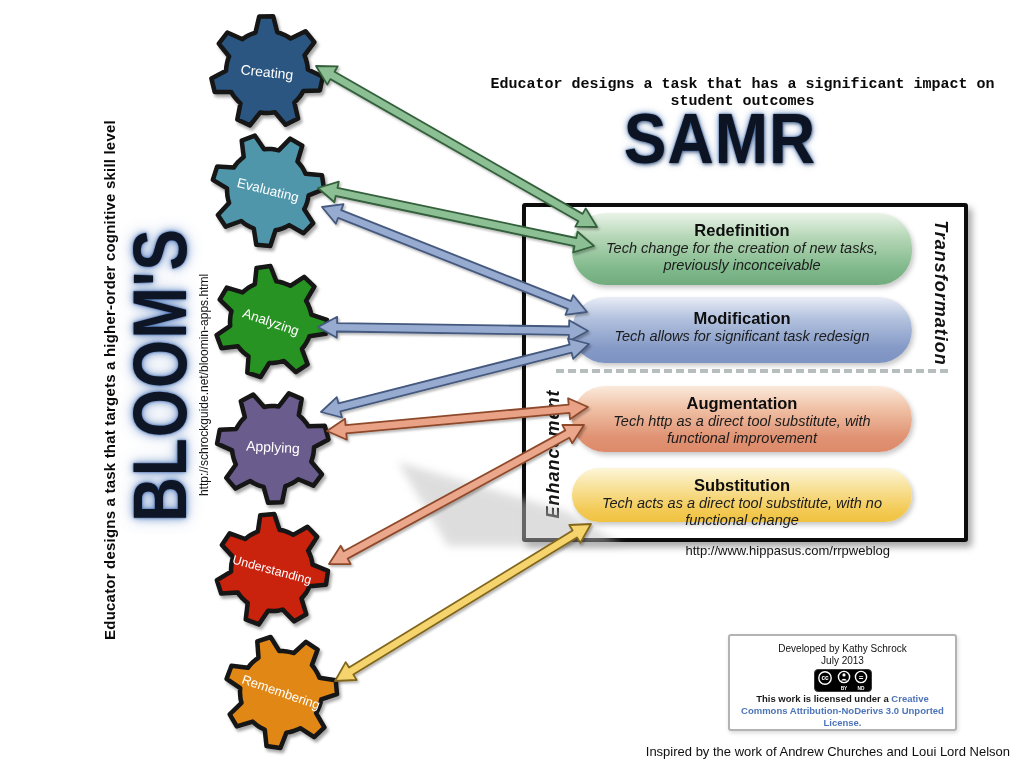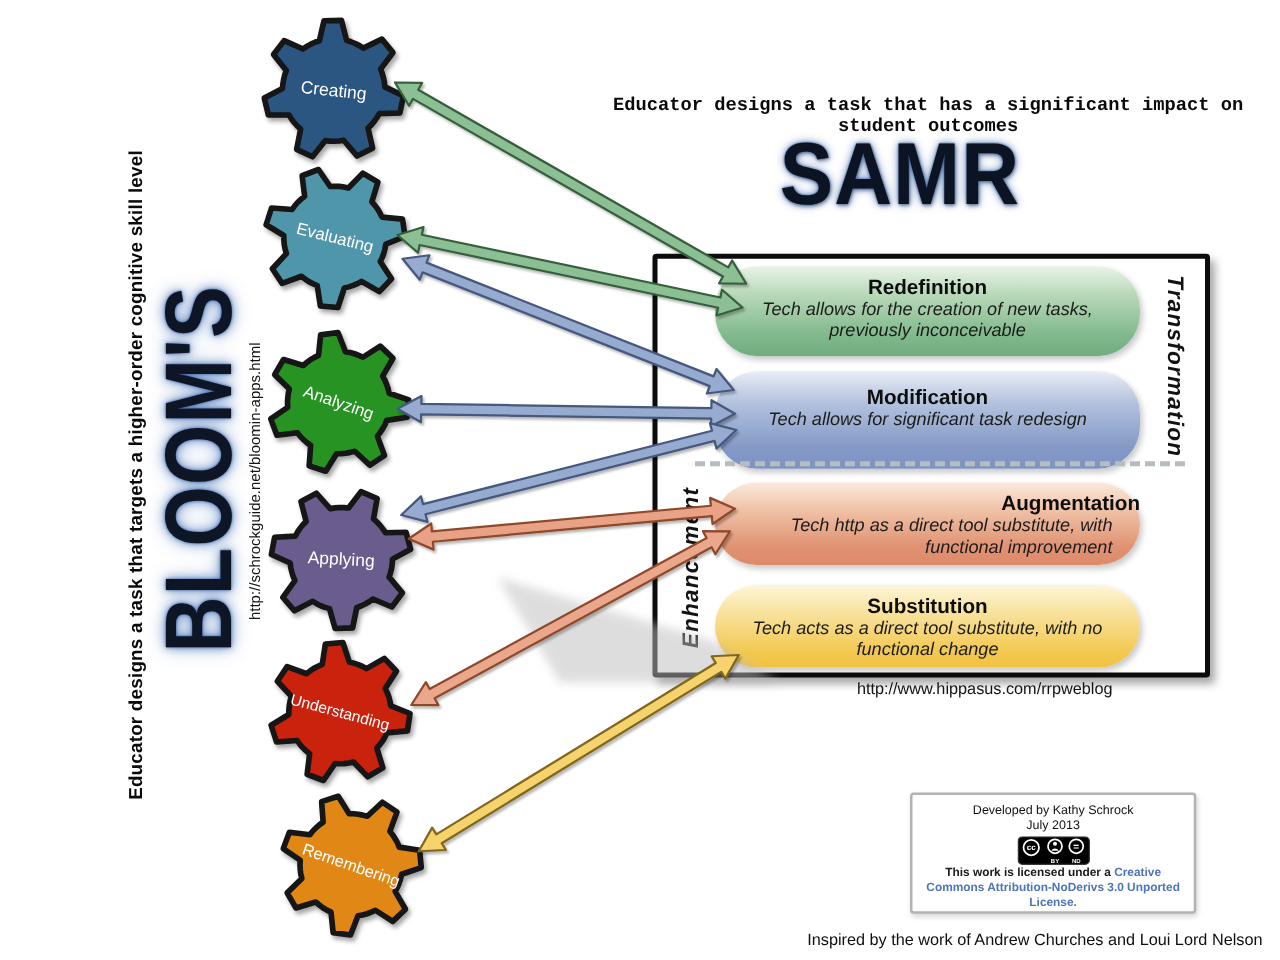--- a/index.html
+++ b/index.html
@@ -20,23 +20,23 @@
     text-shadow:0 0 2px #2c508c,0 0 7px rgba(54,100,170,.75),1px 2px 3px rgba(0,0,0,.35);}
   
   .samr-box{position:absolute;left:522px;top:203px;width:446px;height:339px;background:#fff;
     border:4px solid #0c0c0c;border-radius:3px;box-sizing:border-box;z-index:2;
     box-shadow:4px 5px 7px rgba(0,0,0,.35);}
   .pill{position:absolute;left:46px;width:340px;border-radius:34px;text-align:center;
     box-shadow:2px 3px 5px rgba(0,0,0,.22);box-sizing:border-box;padding-top:8px;}
   .pill-title{font-size:16.5px;font-weight:bold;color:#0e0e0e;line-height:1.15;}
   .pill-desc{font-size:14.5px;font-style:italic;color:#1c1c1c;line-height:1.2;padding:0 22px;}
   .pill-redefinition{top:6px;height:72px;}
-  .pill-modification{top:90px;height:78px;padding-top:12px;}
+  .pill-modification{top:90px;height:66px;padding-top:12px;}
   .pill-augmentation{top:179px;height:66px;}
-  .pill-substitution{top:261px;height:66px;}
+  .pill-substitution{top:261px;height:54px;}
   .dash-divider{position:absolute;left:30px;top:162px;width:392px;border-top:4px dashed #b6bdbd;}
   .vt-frame{position:absolute;white-space:nowrap;font-size:18px;font-weight:bold;font-style:italic;
     color:#121212;letter-spacing:1px;}
   .transformation{left:414px;top:86px;transform:translate(-50%,-50%) rotate(90deg);}
   .enhancement{left:27px;top:247px;transform:translate(-50%,-50%) rotate(-90deg);}
   .hippasus-url{position:absolute;left:640px;top:543px;width:250px;text-align:right;
     font-size:13px;color:#151515;}
   
   .credit-box{position:absolute;left:728px;top:634px;width:229px;height:97px;background:#fff;
     border:2px solid #b3b3b3;border-radius:3px;box-sizing:border-box;text-align:center;
@@ -57,28 +57,28 @@
   <div class="vt left-caption" style="left:109px;top:380px;">Educator designs a task that targets a higher-order cognitive skill level</div>
   <div class="vt blooms-title" style="left:160px;top:375px;">BLOOM'S</div>
   <div class="vt left-url" style="left:204px;top:385px;">http://schrockguide.net/bloomin-apps.html</div>
 
   <div class="top-caption">Educator designs a task that has a significant impact on student outcomes</div>
   <div class="samr-title">SAMR</div>
 
   <div class="samr-box">
     <div class="pill pill-redefinition" style="background: linear-gradient(rgb(234, 243, 232) 0%, rgb(183, 216, 184) 32%, rgb(127, 184, 138) 78%, rgb(114, 172, 126) 100%);">
       <div class="pill-title">Redefinition</div>
-      <div class="pill-desc">Tech allows for the creation of new tasks, previously inconceivable</div>
+      <div class="pill-desc">Tech change for the creation of new tasks, previously inconceivable</div>
     </div>
     <div class="pill pill-modification" style="background: linear-gradient(rgb(233, 237, 246) 0%, rgb(179, 194, 222) 32%, rgb(132, 153, 198) 78%, rgb(125, 147, 194) 100%);">
       <div class="pill-title">Modification</div>
       <div class="pill-desc">Tech allows for significant task redesign</div>
     </div>
     <div class="dash-divider"></div>
-    <div class="pill pill-augmentation" style="background: linear-gradient(rgb(251, 234, 221) 0%, rgb(240, 195, 168) 32%, rgb(224, 146, 115) 78%, rgb(221, 138, 105) 100%); text-align: right;">
+    <div class="pill pill-augmentation" style="background: linear-gradient(rgb(251, 234, 221) 0%, rgb(240, 195, 168) 32%, rgb(224, 146, 115) 78%, rgb(221, 138, 105) 100%);">
       <div class="pill-title">Augmentation</div>
       <div class="pill-desc">Tech http as a direct tool substitute, with functional improvement</div>
     </div>
     <div class="pill pill-substitution" style="background: linear-gradient(rgb(253, 246, 216) 0%, rgb(248, 227, 160) 32%, rgb(243, 202, 85) 78%, rgb(240, 194, 63) 100%);">
       <div class="pill-title">Substitution</div>
       <div class="pill-desc">Tech acts as a direct tool substitute, with no functional change</div>
     </div>
     <div class="vt-frame transformation">Transformation</div>
     <div class="vt-frame enhancement">Enhancement</div>
   </div>

